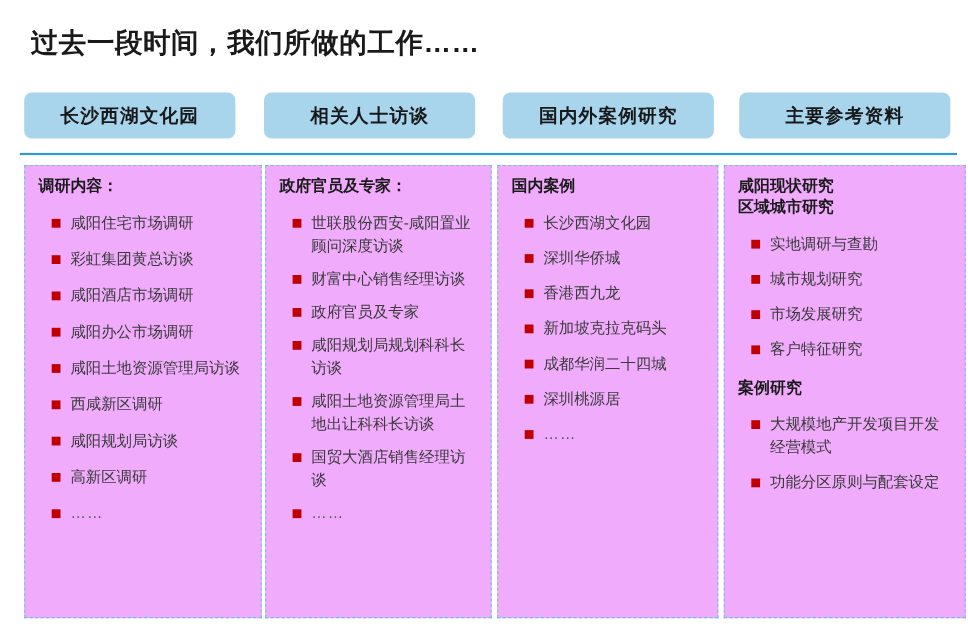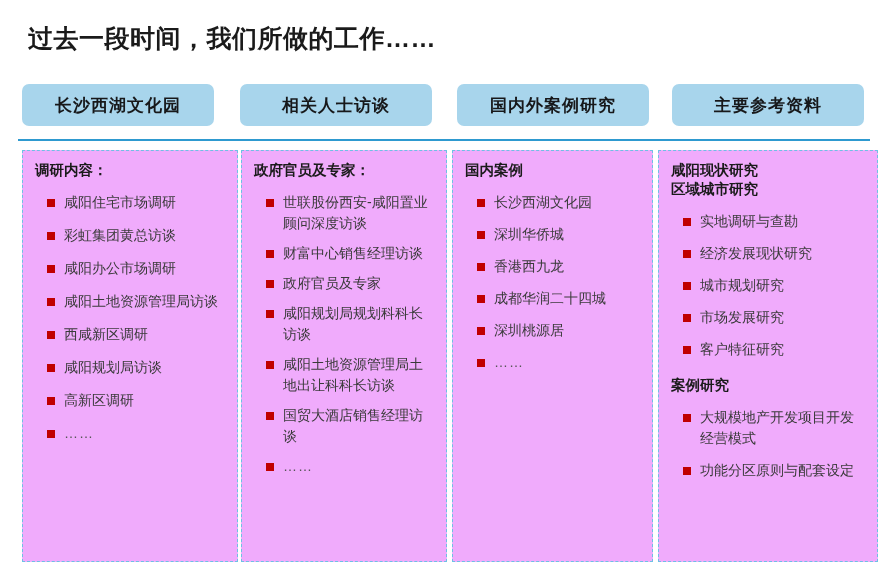--- a/index.html
+++ b/index.html
@@ -125,20 +125,21 @@
   <div class="pill p3">主要参考资料</div>
 
   <div class="divider"></div>
 
   <div class="box b0">
     <div class="box-inner">
       <div class="sec-head">调研内容：</div>
       <ul class="bl">
         <li class="nowrap">咸阳住宅市场调研</li>
         <li class="nowrap">彩虹集团黄总访谈</li>
+        <li class="nowrap">咸阳酒店市场调研</li>
         <li class="nowrap">咸阳办公市场调研</li>
         <li class="nowrap">咸阳土地资源管理局访谈</li>
         <li class="nowrap">西咸新区调研</li>
         <li class="nowrap">咸阳规划局访谈</li>
         <li class="nowrap">高新区调研</li>
         <li class="nowrap ellip">……</li>
       </ul>
     </div>
   </div>
 
@@ -157,36 +158,36 @@
     </div>
   </div>
 
   <div class="box b2">
     <div class="box-inner">
       <div class="sec-head">国内案例</div>
       <ul class="bl">
         <li class="nowrap">长沙西湖文化园</li>
         <li class="nowrap">深圳华侨城</li>
         <li class="nowrap">香港西九龙</li>
+        <li class="nowrap">新加坡克拉克码头</li>
         <li class="nowrap">成都华润二十四城</li>
         <li class="nowrap">深圳桃源居</li>
         <li class="nowrap ellip">……</li>
       </ul>
     </div>
   </div>
 
   <div class="box b3">
     <div class="box-inner">
       <div class="sec-head">
         <span>咸阳现状研究</span>
         <span class="l2">区域城市研究</span>
       </div>
       <ul class="bl">
         <li class="nowrap">实地调研与查勘</li>
-        <li class="nowrap">经济发展现状研究</li>
         <li class="nowrap">城市规划研究</li>
         <li class="nowrap">市场发展研究</li>
         <li class="nowrap">客户特征研究</li>
       </ul>
       <div class="sec-head second">案例研究</div>
       <ul class="bl">
         <li>大规模地产开发项目开发经营模式</li>
         <li>功能分区原则与配套设定</li>
       </ul>
     </div>

